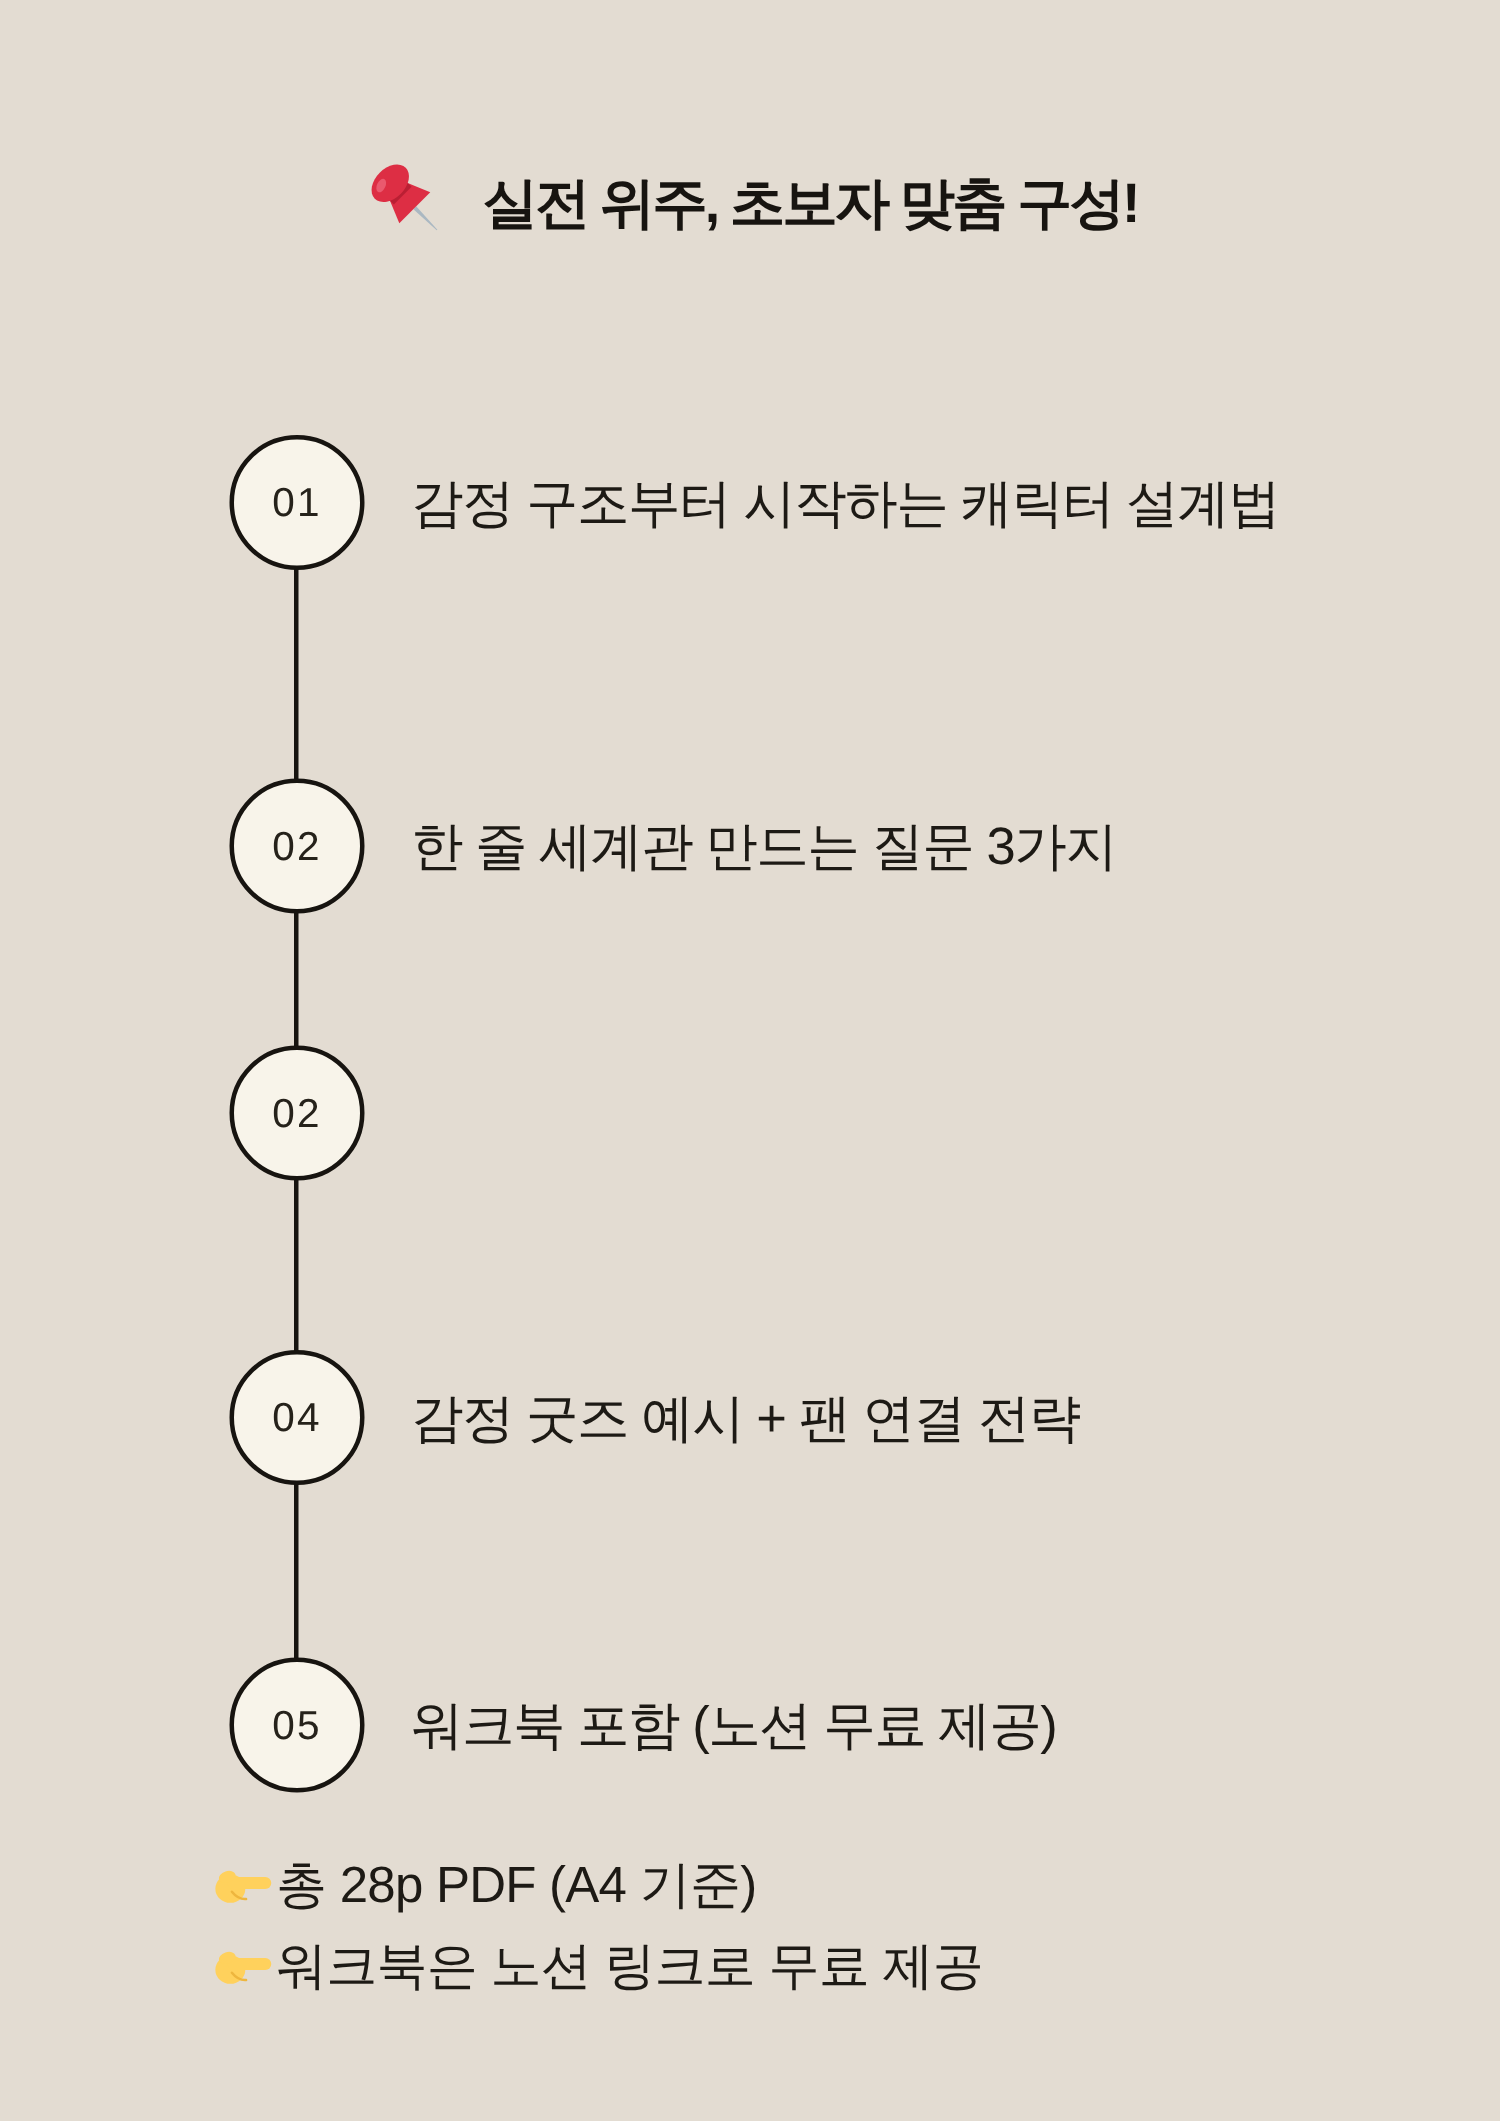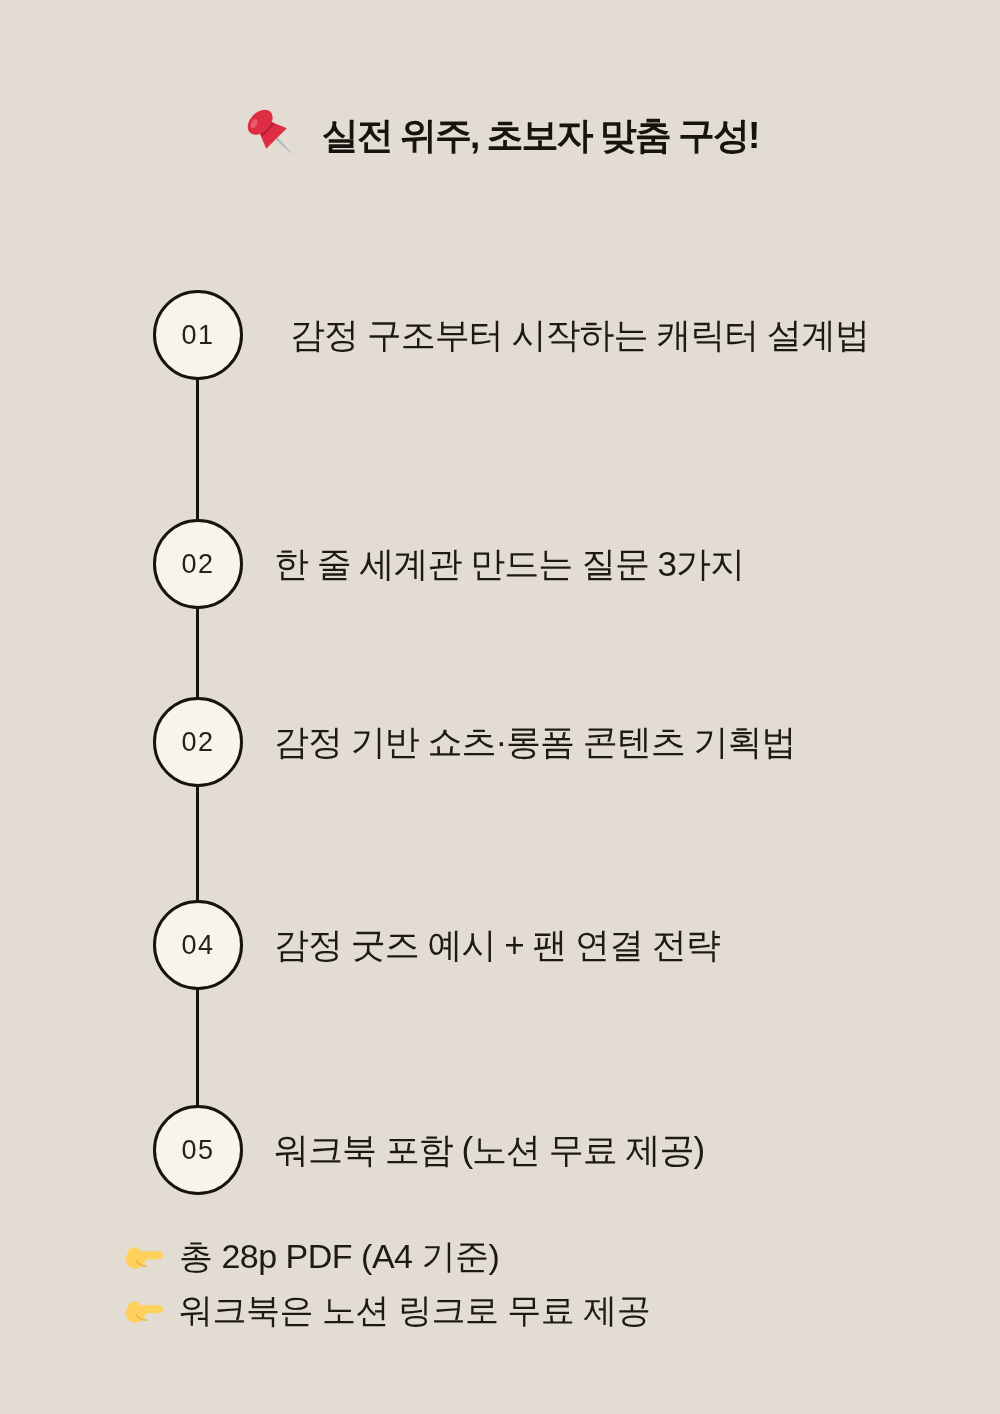--- a/index.html
+++ b/index.html
@@ -67,32 +67,31 @@
     color: #26221b;
   }
   .step-label {
     margin-left: 31px;
     font-size: 35px;
     font-weight: 500;
     letter-spacing: -1px;
     white-space: nowrap;
     color: #1d1a15;
   }
-  .item-0 { top: 290px; gap: 16px; }
+  .item-0 { top: 290px; }
   .item-1 { top: 519px; }
   .item-2 { top: 697px; }
   .item-3 { top: 900px; }
   .item-4 { top: 1105px; }
   .note-row {
     position: absolute;
-    left: 124px;
+    left: 142px;
     height: 48px;
     display: flex;
     align-items: center;
-    gap: 13px;
     justify-content: flex-end;
   }
   .note-0 { top: 1233px; }
   .note-1 { top: 1287px; }
   .finger-icon svg { width: 42px; height: 42px; display: block; }
   .note-text {
     font-size: 34px;
     font-weight: 500;
     letter-spacing: -0.5px;
     white-space: nowrap;
@@ -132,21 +131,20 @@
     <div class="step-circle">
       <span class="step-number">02</span>
     </div>
     <div class="step-label">한 줄 세계관 만드는 질문 3가지</div>
   </div>
 
   <div class="timeline-item item-2">
     <div class="step-circle">
       <span class="step-number">02</span>
     </div>
-    <div class="step-label">감정 기반 쇼츠·롱폼 콘텐츠 기획법</div>
   </div>
 
   <div class="timeline-item item-3">
     <div class="step-circle">
       <span class="step-number">04</span>
     </div>
     <div class="step-label">감정 굿즈 예시 + 팬 연결 전략</div>
   </div>
 
   <div class="timeline-item item-4">

